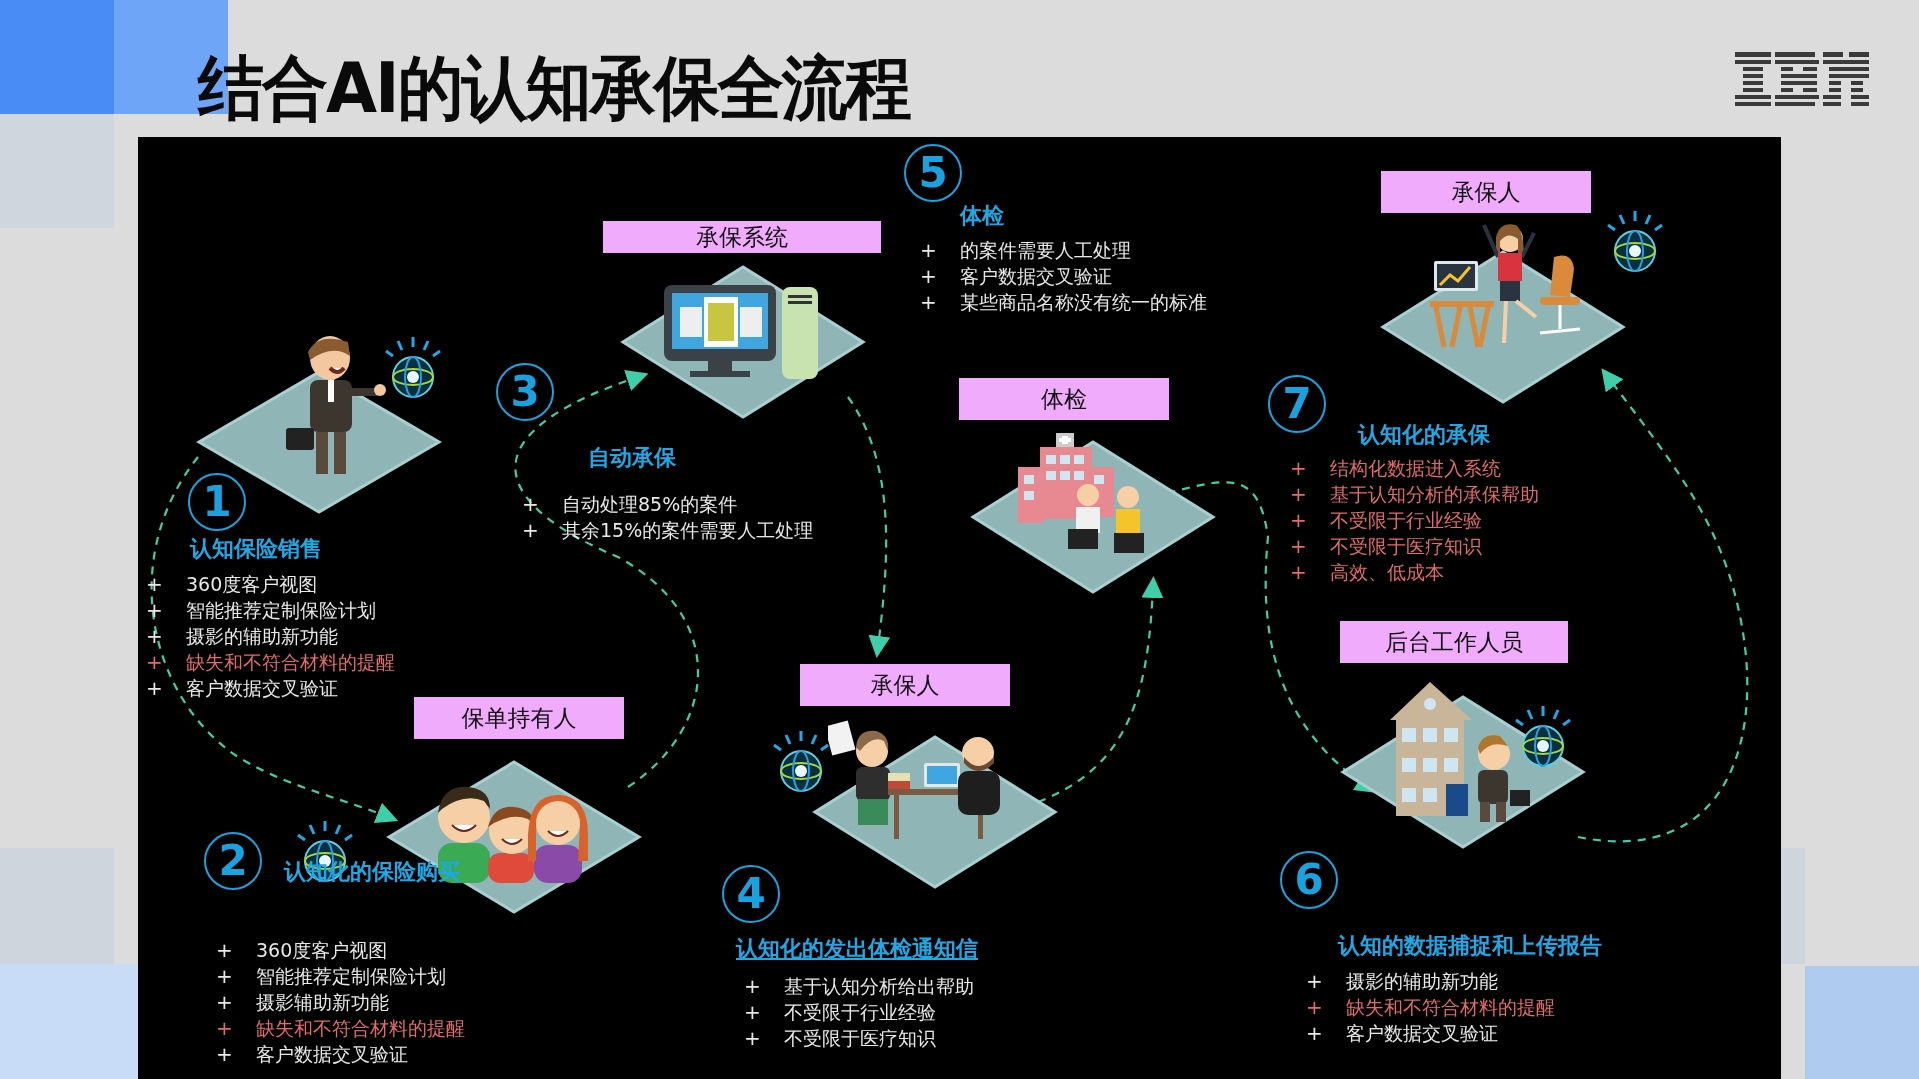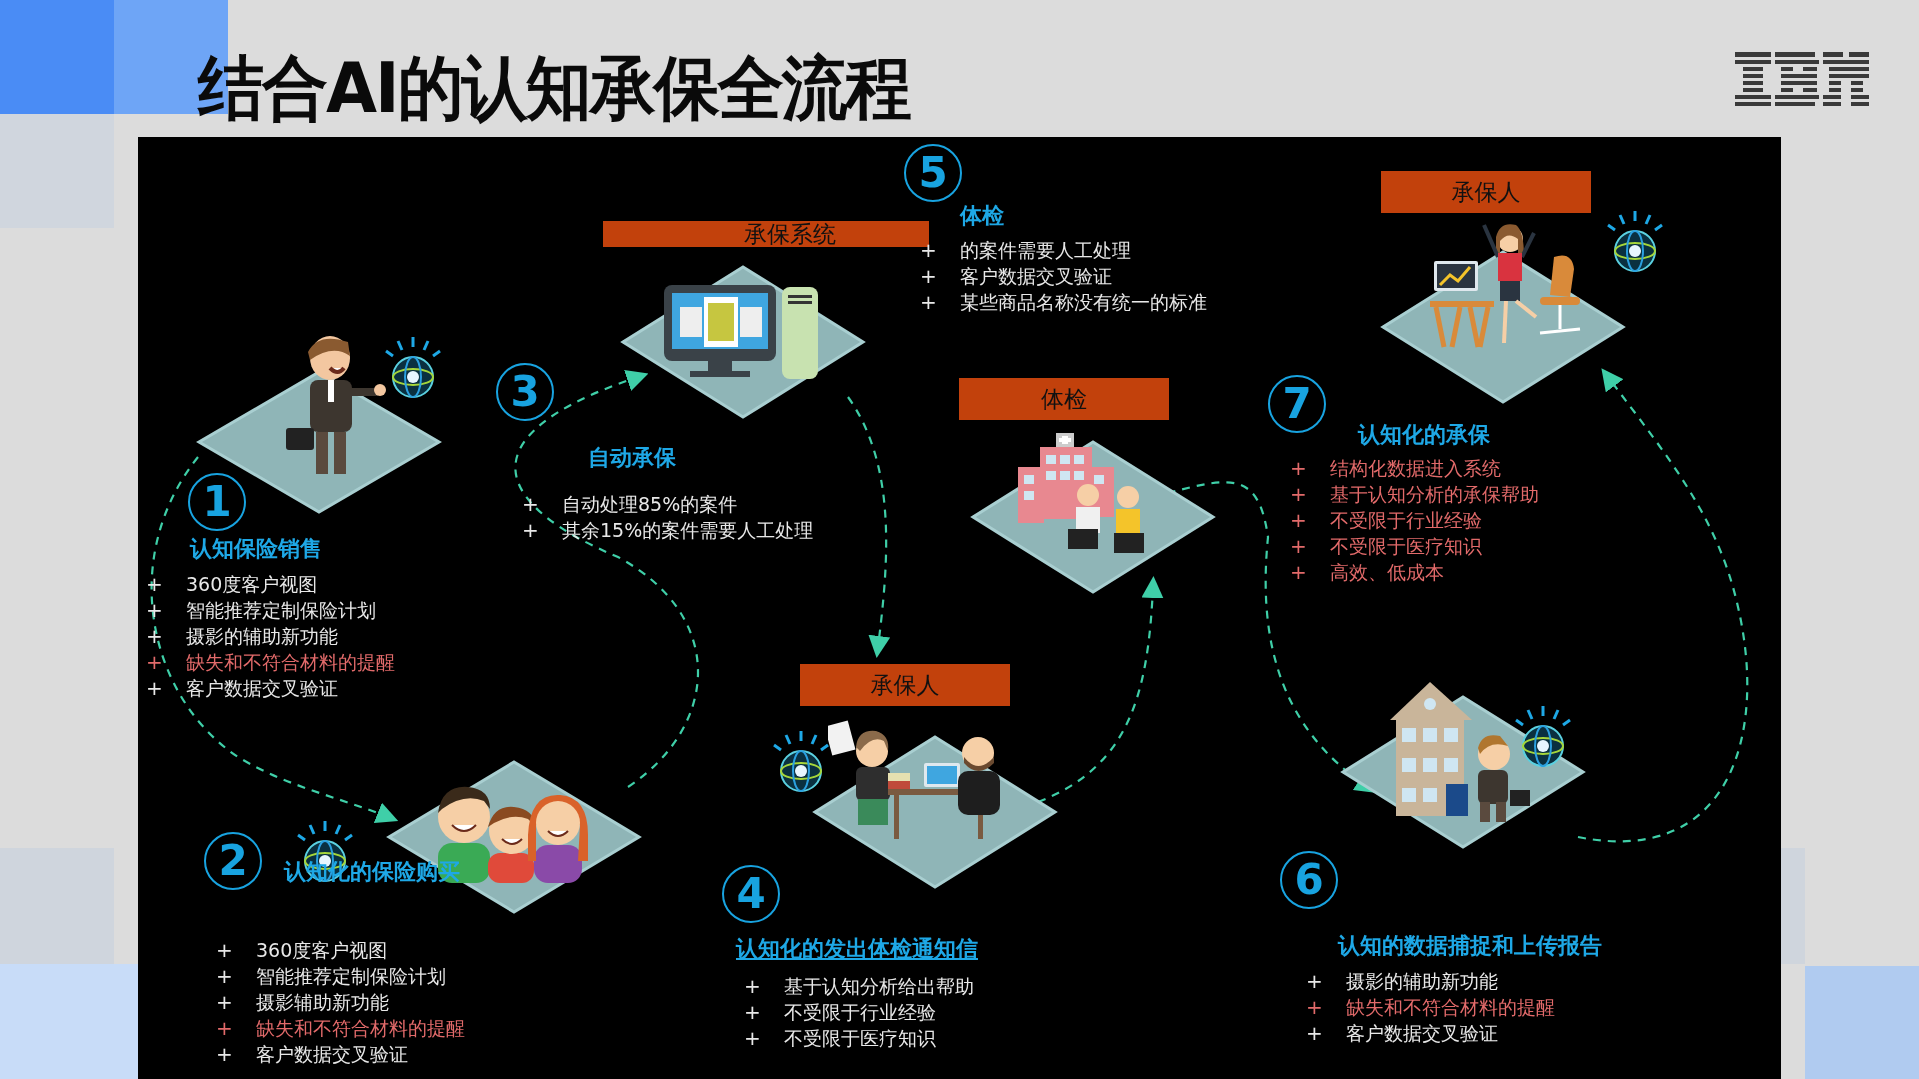--- a/index.html
+++ b/index.html
@@ -2,21 +2,21 @@
 <html><head>
 <meta charset="utf-8">
 <style>
   html,body{margin:0;padding:0;}
   body{width:1919px;height:1079px;position:relative;overflow:hidden;background:#dcdcdc;font-family:"DejaVu Sans","Liberation Sans",sans-serif;}
   .deco{position:absolute;}
   .title{position:absolute;left:198px;top:56px;font-size:66px;font-weight:bold;color:#0a0a0a;letter-spacing:-2px;line-height:1;transform:scaleY(1.05);}
   .ibm{position:absolute;left:1735px;top:50px;width:140px;height:56px;}
   .stage{position:absolute;left:138px;top:137px;width:1643px;height:942px;background:#000;border-bottom:3px solid #3a6a8a;}
   .abs{position:absolute;}
-  .label-box{position:absolute;background:#c2410c;color:#111;font-size:23px;text-align:center;display:flex;align-items:center;justify-content:center;}
+  .label-box{position:absolute;background:#f0abfc;color:#111;font-size:23px;text-align:center;display:flex;align-items:center;justify-content:center;}
   .num{position:absolute;width:54px;height:54px;border:2px solid #18a3e0;border-radius:50%;color:#18a3e0;font-size:42px;font-weight:bold;display:flex;align-items:center;justify-content:center;line-height:1;}
   .sec-title{position:absolute;color:#1ea8e6;font-size:22px;font-weight:bold;white-space:nowrap;}
   .list{position:absolute;margin:0;padding:0;list-style:none;font-size:19px;color:#e8e8e8;}
   .list li{height:26px;line-height:26px;white-space:nowrap;display:flex;}
   .list li .plus{width:40px;display:inline-block;font-size:20px;}
   .list li.red{color:#e26a6a;}
   .list.red li{color:#e26a6a;}
   .diamond{position:absolute;}
   svg{display:block;}
 </style>
@@ -112,20 +112,21 @@
         <line x1="50" y1="8" x2="46" y2="17"></line>
         <line x1="8" y1="18" x2="15" y2="23"></line>
         <line x1="62" y1="18" x2="55" y2="23"></line>
       </g>
     <circle cx="35" cy="44" r="20" fill="#0a3040" stroke="#5ad0e0" stroke-width="2"></circle>
     <ellipse cx="35" cy="44" rx="20" ry="8" fill="none" stroke="#a6d63a" stroke-width="2"></ellipse>
     <ellipse cx="35" cy="44" rx="8" ry="20" fill="none" stroke="#2aa0e0" stroke-width="2"></ellipse>
     <circle cx="35" cy="44" r="6" fill="#e8f6ff"></circle>
   </svg>
 
+  <div class="label-box" style="left:276px;top:560px;width:210px;height:42px;">保单持有人</div>
   <svg class="diamond" style="left:246px;top:620px;" width="260" height="160">
     <polygon points="130,5 255,80 130,155 5,80" fill="#8fb5b7" stroke="#a9cfd1" stroke-width="3"></polygon>
   </svg>
   <svg class="abs" style="left:290px;top:628px;" width="170" height="120">
     <rect x="10" y="78" width="52" height="40" rx="14" fill="#3aaa55"></rect>
     <circle cx="36" cy="52" r="26" fill="#f6cfa6"></circle>
       <path d="M10,48 Q14,20 40,22 Q62,24 62,44 L56,36 Q36,28 14,44z" fill="#3a2a1a"></path>
     <path d="M24,60 q12,12 24,0" fill="#fff" stroke="#6b2a1a" stroke-width="2"></path>
     <rect x="60" y="88" width="46" height="30" rx="12" fill="#e04a3a"></rect>
     <circle cx="84" cy="66" r="23" fill="#f6cfa6"></circle>
@@ -143,21 +144,21 @@
         <line x1="50" y1="8" x2="46" y2="17"></line>
         <line x1="8" y1="18" x2="15" y2="23"></line>
         <line x1="62" y1="18" x2="55" y2="23"></line>
       </g>
     <circle cx="35" cy="44" r="20" fill="#0a3040" stroke="#5ad0e0" stroke-width="2"></circle>
     <ellipse cx="35" cy="44" rx="20" ry="8" fill="none" stroke="#a6d63a" stroke-width="2"></ellipse>
     <ellipse cx="35" cy="44" rx="8" ry="20" fill="none" stroke="#2aa0e0" stroke-width="2"></ellipse>
     <circle cx="35" cy="44" r="6" fill="#e8f6ff"></circle>
   </svg>
 
-  <div class="label-box" style="left:465px;top:84px;width:278px;height:26px;padding-left:48px;">承保系统</div>
+  <div class="label-box" style="left:465px;top:84px;width:278px;height:32px;">承保系统</div>
   <svg class="diamond" style="left:480px;top:125px;" width="250" height="160">
     <polygon points="125,5 245,80 125,155 5,80" fill="#8fb5b7" stroke="#a9cfd1" stroke-width="3"></polygon>
   </svg>
   <svg class="abs" style="left:524px;top:146px;" width="160" height="100">
     <rect x="2" y="2" width="112" height="76" rx="8" fill="#3a4248"></rect>
     <rect x="10" y="10" width="96" height="56" fill="#3fa6e0"></rect>
     <rect x="42" y="14" width="34" height="50" fill="#fff"></rect>
       <rect x="46" y="20" width="26" height="38" fill="#c6c640"></rect>
     <rect x="18" y="24" width="22" height="30" fill="#eee"></rect>
       <rect x="78" y="24" width="22" height="30" fill="#eee"></rect>
@@ -226,20 +227,21 @@
         <rect x="76" y="42" width="10" height="9"></rect>
       </g>
     <circle cx="70" cy="62" r="11" fill="#f6cfa6"></circle>
       <rect x="58" y="74" width="24" height="26" fill="#f0f0f0"></rect>
     <circle cx="110" cy="64" r="11" fill="#f6cfa6"></circle>
       <rect x="98" y="76" width="24" height="26" fill="#f4c42a"></rect>
     <rect x="50" y="96" width="30" height="20" fill="#222"></rect>
       <rect x="96" y="100" width="30" height="20" fill="#222"></rect>
   </svg>
 
+  <div class="label-box" style="left:1202px;top:484px;width:228px;height:42px;">后台工作人员</div>
   <svg class="diamond" style="left:1200px;top:555px;" width="250" height="160">
     <polygon points="125,5 245,80 125,155 5,80" fill="#8fb5b7" stroke="#a9cfd1" stroke-width="3"></polygon>
   </svg>
   <svg class="abs" style="left:1252px;top:545px;" width="150" height="140">
     <polygon points="40,0 82,38 0,38" fill="#c9b59a"></polygon>
       <circle cx="40" cy="22" r="6" fill="#cfe6f2"></circle>
     <rect x="6" y="38" width="68" height="96" fill="#c9b59a"></rect>
     <g fill="#cfe6f2">
         <rect x="12" y="46" width="14" height="14"></rect>
         <rect x="33" y="46" width="14" height="14"></rect>

